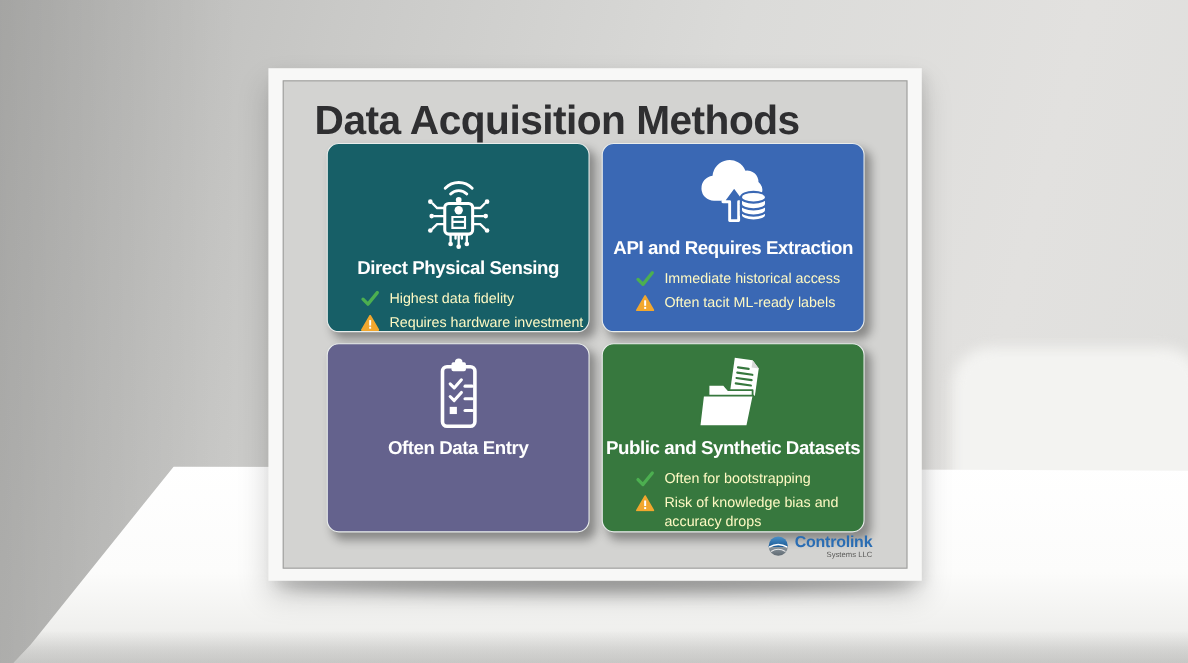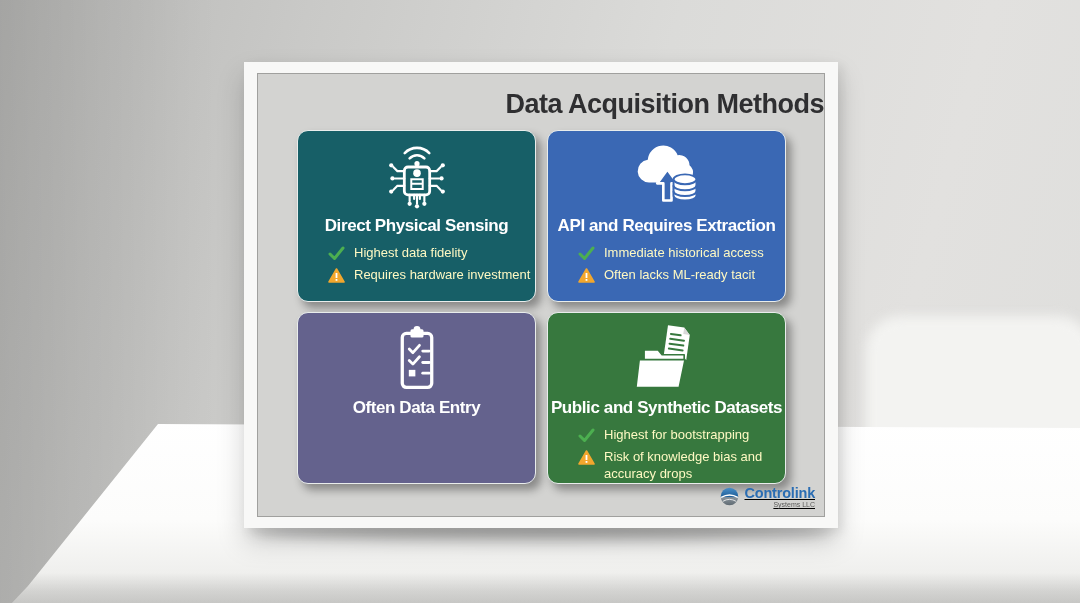--- a/index.html
+++ b/index.html
@@ -18,42 +18,42 @@
   .table-edge{position:absolute;left:0;bottom:0;width:100%;height:30px;
          background:linear-gradient(180deg,rgba(110,110,108,0) 0%,rgba(110,110,108,.18) 60%,rgba(110,110,108,.26) 100%);}
   .poster-shadow{position:absolute;left:252px;top:522px;width:580px;height:18px;border-radius:50%;
          background:rgba(0,0,0,.28);filter:blur(7px);}
   
   .poster{position:absolute;left:244px;top:62px;width:594px;height:466px;box-sizing:border-box;
           background:#f8f8f7;padding:11px 13px;
           box-shadow:0 14px 26px rgba(0,0,0,.18), 4px 4px 10px rgba(0,0,0,.08);}
   .poster-inner{position:relative;width:568px;height:444px;box-sizing:border-box;
           background:#d3d3d1;border:1px solid #a0a09e;}
-  .poster-title{margin:0;padding-top:15px;text-align:right;
-          font-size:27px;font-weight:bold;letter-spacing:-.5px;}
+  .poster-title{margin:0;padding-top:15px;text-align:left;
+          font-size:37px;font-weight:bold;letter-spacing:-.5px;padding-left:28px;}
   
   .card{position:absolute;width:239px;height:172px;box-sizing:border-box;border-radius:11px;
         background:var(--card);border:1.5px solid #e9edec;
         box-shadow:5px 6px 9px rgba(15,15,15,.38);
         display:flex;flex-direction:column;align-items:center;padding-top:8px;color:#fff;}
-  .c1{left:39px;top:56px;} .c2{left:289px;top:56px;}
+  .c1{left:39px;top:56px;justify-content:flex-end;} .c2{left:289px;top:56px;}
   .c3{left:39px;top:238px;} .c4{left:289px;top:238px;}
   .card-icon{height:74px;display:flex;align-items:center;justify-content:center;}
   .card-icon svg{height:72px;width:84px;}
   .card-title{margin:3px 0 0;font-size:17px;font-weight:bold;letter-spacing:-.4px;
         white-space:nowrap;text-align:center;}
   .bullets{list-style:none;margin:3px 0 0;padding:0 0 0 30px;width:100%;box-sizing:border-box;}
   .bullets li{display:flex;align-items:flex-start;gap:9px;margin-top:6px;
         font-size:13px;line-height:1.25;color:#fef9c3;}
   .b-icon{flex:0 0 auto;margin-top:1px;display:inline-flex;}
   .b-icon svg{width:17px;height:15px;}
   .b-text{white-space:nowrap;}
   .c4 .b-text-con{white-space:normal;max-width:172px;}
   
-  .logo{position:absolute;right:9px;bottom:8px;display:flex;align-items:center;gap:5px;text-decoration:underline;}
+  .logo{position:absolute;right:31px;bottom:8px;display:flex;align-items:center;gap:5px;}
   .logo svg{width:21px;height:21px;}
   .logo-text{display:flex;flex-direction:column;align-items:flex-end;line-height:1;}
   .logo-name{font-size:14.5px;font-weight:bold;color:#2a6db3;letter-spacing:-.2px;}
   .logo-sub{font-size:7px;color:#5a5a58;margin-top:1px;}
 </style>
 </head>
 <body>
 
 <div class="scene">
   <div class="wall"></div>
@@ -149,21 +149,21 @@
             <span class="b-text">Immediate historical access</span>
           </li>
           <li>
             <span class="b-icon" style="--warn: #f2a72e;">
               <svg viewBox="0 0 17 15">
                   <path d="M8.5 1 L16 14 H1 Z" fill="var(--warn)" stroke="var(--warn)" stroke-width="1.6" stroke-linejoin="round"></path>
                   <rect x="7.6" y="5" width="1.8" height="5" fill="#fff"></rect>
                   <rect x="7.6" y="11" width="1.8" height="1.8" fill="#fff"></rect>
                 </svg>
             </span>
-            <span class="b-text b-text-con">Often lacks ML-ready tacit</span>
+            <span class="b-text b-text-con">Often tacit ML-ready labels</span>
           </li>
         </ul>
       </section>
 
       <section class="card c3" style="--card: #64628d;">
         <div class="card-icon">
           <svg viewBox="0 0 96 88">
             <rect x="30" y="14" width="36" height="66" rx="5" fill="none" stroke="#fff" stroke-width="4"></rect>
             <rect x="40" y="9" width="16" height="10" rx="2" fill="#fff"></rect>
             <circle cx="48" cy="9" r="4.2" fill="#fff"></circle>
@@ -195,21 +195,21 @@
           </svg>
         </div>
         <h2 class="card-title">Public and Synthetic Datasets</h2>
         <ul class="bullets">
           <li>
             <span class="b-icon" style="--check: #4caf50;">
               <svg viewBox="0 0 17 15">
                   <path d="M2 8 l4.5 4.5 L15 2" fill="none" stroke="var(--check)" stroke-width="3" stroke-linecap="round" stroke-linejoin="round"></path>
                 </svg>
             </span>
-            <span class="b-text">Highest for bootstrapping</span>
+            <span class="b-text">Often for bootstrapping</span>
           </li>
           <li>
             <span class="b-icon" style="--warn: #f2a72e;">
               <svg viewBox="0 0 17 15">
                   <path d="M8.5 1 L16 14 H1 Z" fill="var(--warn)" stroke="var(--warn)" stroke-width="1.6" stroke-linejoin="round"></path>
                   <rect x="7.6" y="5" width="1.8" height="5" fill="#fff"></rect>
                   <rect x="7.6" y="11" width="1.8" height="1.8" fill="#fff"></rect>
                 </svg>
             </span>
             <span class="b-text b-text-con">Risk of knowledge bias and accuracy drops</span>

